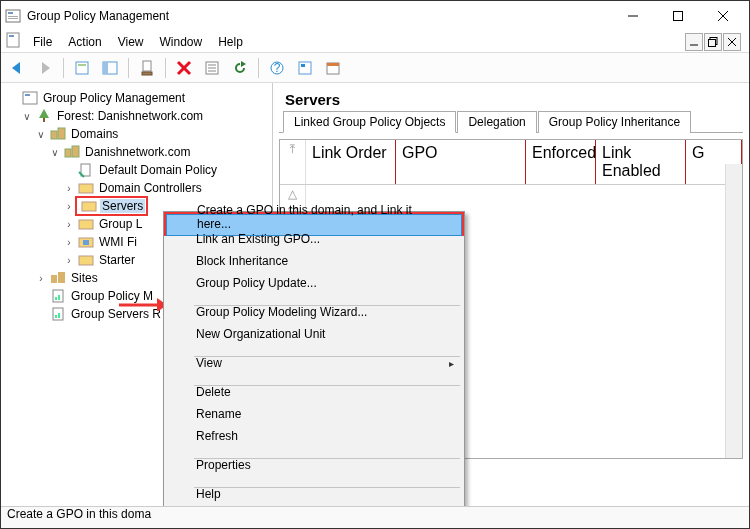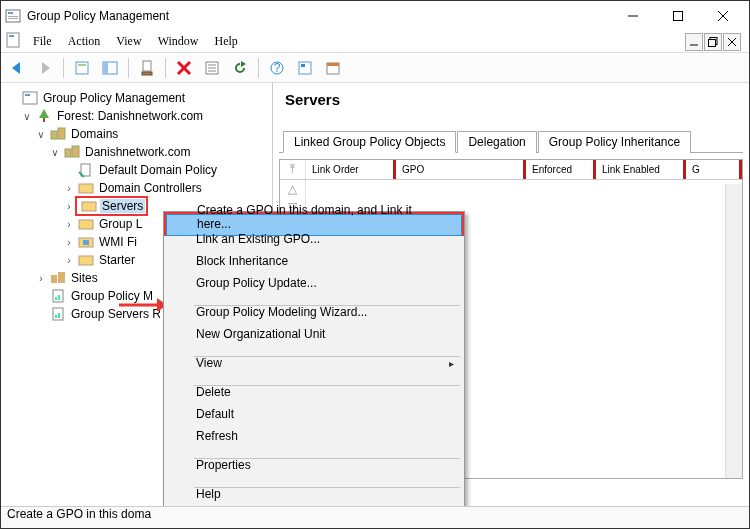--- a/index.html
+++ b/index.html
@@ -7,42 +7,42 @@
 
 
 .titlebar { height:30px; display:flex; align-items:center; padding:0 4px; background:#fff; border-bottom:0px solid #ddd;}
 .titlebar .app-icon { width:16px; height:16px; margin-right:6px; }
 .titlebar .title { flex:1; font-size:12px; }
 .winbtn { width:45px; height:28px; display:flex; align-items:center; justify-content:center; }
 .winbtn svg { display:block; }
 
 
 .menubar { height:22px; display:flex; align-items:center; padding:0 4px; border-bottom:1px solid #ddd; }
-.menubar .menuitem { padding:2px 8px;font-family:Liberation Serif, serif; }
+.menubar .menuitem { padding:2px 8px; }
 .doc-btn-group { display:flex; align-items:center; gap:1px; margin-left:auto; padding-right:4px;}
 .doc-btn { width:18px; height:18px; border:1px solid #aaa; background:#f5f5f5; display:flex; align-items:center; justify-content:center;}
 .doc-btn svg{display:block;}
 
 
 .toolbar { height:30px; display:flex; align-items:center; padding:0 4px; gap:4px; border-bottom:1px solid #ddd; background:#fcfcfc;}
 .tbtn { width:24px; height:24px; display:flex; align-items:center; justify-content:center; border:1px solid transparent; }
 .tsep { width:1px; height:20px; background:#ccc; margin:0 2px;}
 
 
 .main { display:flex; height:424px; }
 .left { width:272px; border-right:1px solid #ccc; overflow:hidden; position:relative; background:#fff; padding:4px 0;}
 .right { flex:1; display:flex; flex-direction:column; background:#fff;}
 .right-inner{ margin:6px; border:0px solid #ccc;}
 .right h2 { font-size:15px; font-weight:bold; padding:2px 6px;}
 .tabs { display:flex; border-bottom:1px solid #aaa; padding-left:4px;}
-.tab { padding:3px 10px; border:1px solid #aaa; border-bottom:none; background:#fff; margin-right:1px; position:relative; top:1px;margin-top:20px;}
+.tab { padding:3px 10px; border:1px solid #aaa; border-bottom:none; background:#fff; margin-right:1px; position:relative; top:1px;}
 .tab.active { background:#fff; border-bottom:1px solid #fff;}
 .gridwrap{ border:1px solid #aaa; margin:6px 0 0 0; position:relative; height:320px; background:#fff;}
 .gridhead { display:flex; border-bottom:1px solid #ccc; background:#fff;}
-.gridhead .gh { padding:4px 6px; border-right:3px solid #b91c1c; font-size:10px;}
+.gridhead .gh { padding:4px 6px; border-right:1px solid #b91c1c; font-size:16px;}
 .updown{ width:26px; display:flex; flex-direction:column; align-items:center; border-right:1px solid #e0e0e0;}
 .updown .ud{height:18px; display:flex; align-items:center; justify-content:center; color:#999;}
 .scroll-v{position:absolute; right:0; top:24px; bottom:0; width:17px; background:#f0f0f0; border-left:1px solid #ddd;}
 
 
 .tree { padding:2px 6px; }
 .node { display:flex; align-items:center; height:18px; white-space:nowrap;}
 .twisty { width:12px; text-align:center; color:#555; font-size:10px; }
 .ticon{ width:16px; height:16px; margin:0 3px;}
 .nlabel{ padding:0 2px;}
@@ -355,21 +355,21 @@
   <div class="row">Link an Existing GPO...</div>
   <div class="row">Block Inheritance</div>
   <div class="row">Group Policy Update...</div>
   <div class="sep"></div>
   <div class="row">Group Policy Modeling Wizard...</div>
   <div class="row">New Organizational Unit</div>
   <div class="sep"></div>
   <div class="row has-sub">View</div>
   <div class="sep"></div>
   <div class="row">Delete</div>
-  <div class="row">Default</div>
+  <div class="row">Rename</div>
   <div class="row">Refresh</div>
   <div class="sep"></div>
   <div class="row">Properties</div>
   <div class="sep"></div>
   <div class="row">Help</div>
 </div>
 
 <div class="status">
   <span>Create a GPO in this doma</span>
 </div>

